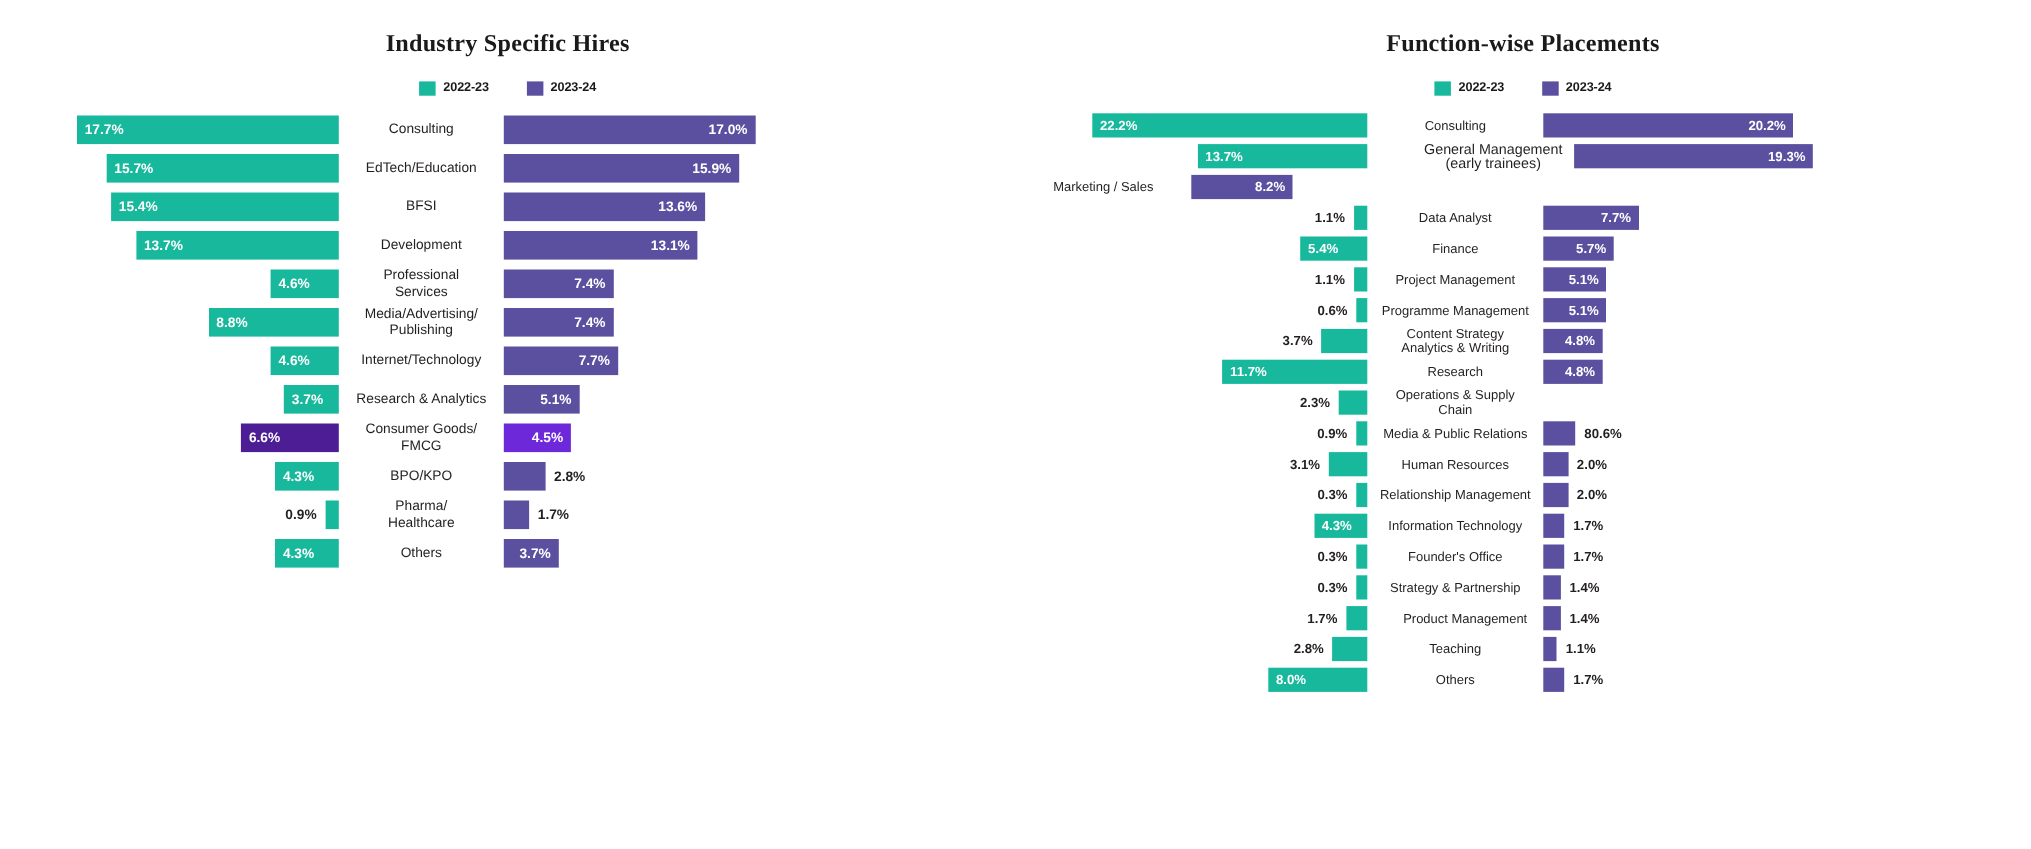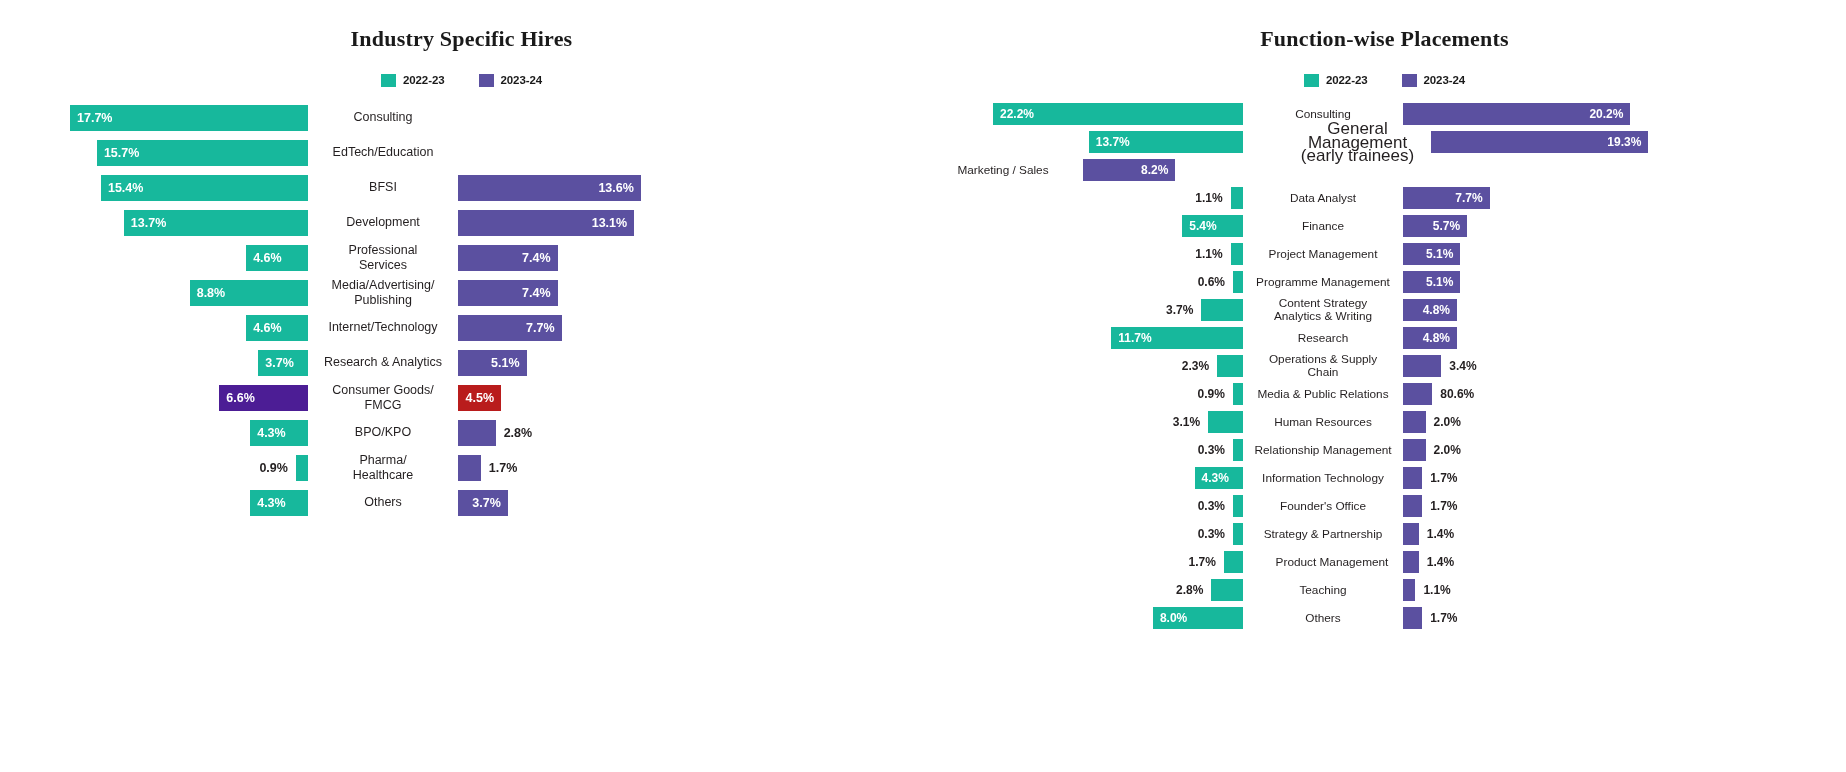--- a/index.html
+++ b/index.html
@@ -141,28 +141,38 @@
       </div>
     </div>
     <div class="rows" id="rows-0">
         <div class="row" style="height: 35px;">
           <div class="side side-left" style="width: 308px;">
             <div class="bar bar-left" style="width: 238px; height: 26px; background: rgb(23, 184, 156);">
               <span class="bar-value" style="font-size: 12.5px;">17.7%</span>
             </div>
           </div>
           <div class="cat-label" style="width: 150px; font-size: 12.5px; line-height: 15px;">Consulting</div>
+          <div class="side side-right" style="width: 308px;">
+            <div class="bar bar-right" style="width: 228.588px; height: 26px; background: rgb(91, 80, 160);">
+              <span class="bar-value" style="font-size: 12.5px;">17.0%</span>
+            </div>
+          </div>
         </div>
         <div class="row" style="height: 35px;">
           <div class="side side-left" style="width: 308px;">
             <div class="bar bar-left" style="width: 211.107px; height: 26px; background: rgb(23, 184, 156);">
               <span class="bar-value" style="font-size: 12.5px;">15.7%</span>
             </div>
           </div>
           <div class="cat-label" style="width: 150px; font-size: 12.5px; line-height: 15px;">EdTech/Education</div>
+          <div class="side side-right" style="width: 308px;">
+            <div class="bar bar-right" style="width: 213.797px; height: 26px; background: rgb(91, 80, 160);">
+              <span class="bar-value" style="font-size: 12.5px;">15.9%</span>
+            </div>
+          </div>
         </div>
         <div class="row" style="height: 35px;">
           <div class="side side-left" style="width: 308px;">
             <div class="bar bar-left" style="width: 207.073px; height: 26px; background: rgb(23, 184, 156);">
               <span class="bar-value" style="font-size: 12.5px;">15.4%</span>
             </div>
           </div>
           <div class="cat-label" style="width: 150px; font-size: 12.5px; line-height: 15px;">BFSI</div>
           <div class="side side-right" style="width: 308px;">
             <div class="bar bar-right" style="width: 182.87px; height: 26px; background: rgb(91, 80, 160);">
@@ -236,21 +246,21 @@
           </div>
         </div>
         <div class="row" style="height: 35px;">
           <div class="side side-left" style="width: 308px;">
             <div class="bar bar-left" style="width: 88.7458px; height: 26px; background: #4c1d95;">
               <span class="bar-value" style="font-size: 12.5px;">6.6%</span>
             </div>
           </div>
           <div class="cat-label" style="width: 150px; font-size: 12.5px; line-height: 15px;">Consumer Goods/<br>FMCG</div>
           <div class="side side-right" style="width: 308px;">
-            <div class="bar bar-right" style="width: 43px; height: 26px; background: #b91c1c;">
+            <div class="bar bar-right" style="width: 61px; height: 26px; background: #6d28d9;">
               <span class="bar-value" style="font-size: 12.5px;">4.5%</span>
             </div>
           </div>
         </div>
         <div class="row" style="height: 35px;">
           <div class="side side-left" style="width: 308px;">
             <div class="bar bar-left" style="width: 57.8192px; height: 26px; background: rgb(23, 184, 156);">
               <span class="bar-value" style="font-size: 12.5px;">4.3%</span>
             </div>
           </div>
@@ -312,21 +322,21 @@
               <span class="bar-value" style="font-size: 12px;">20.2%</span>
             </div>
           </div>
         </div>
         <div class="row" style="height: 28px;">
           <div class="side side-left" style="width: 320px;">
             <div class="bar bar-left" style="width: 154.279px; height: 22px; background: rgb(23, 184, 156);">
               <span class="bar-value" style="font-size: 12px;">13.7%</span>
             </div>
           </div>
-          <div class="cat-label" style="width: 188px; font-size: 17px; line-height: 13.5px; padding-left: 47px;">General Management<br>(early trainees)</div>
+          <div class="cat-label" style="width: 188px; font-size: 13px; line-height: 13.5px; padding-left: 47px;">General Management<br>(early trainees)</div>
           <div class="side side-right" style="width: 320px;">
             <div class="bar bar-right" style="width: 217.342px; height: 22px; background: rgb(91, 80, 160);">
               <span class="bar-value" style="font-size: 12px;">19.3%</span>
             </div>
           </div>
         </div>
         <div class="row" style="height: 28px;">
           <div class="cat-label" style="width: 160px; font-size: 11.8px; line-height: 13.5px;">Marketing / Sales</div>
           <div class="side side-right" style="width: 320px;">
             <div class="bar bar-right" style="width: 92.3423px; height: 22px; background: rgb(91, 80, 160);">
@@ -407,24 +417,20 @@
               <span class="bar-value" style="font-size: 12px;">4.8%</span>
             </div>
           </div>
         </div>
         <div class="row" style="height: 28px;">
           <div class="side side-left" style="width: 320px;">
             <span class="value-outside left" style="font-size: 12px;">2.3%</span>
             <div class="bar bar-left" style="width: 25.9009px; height: 22px; background: rgb(23, 184, 156);"></div>
           </div>
           <div class="cat-label" style="width: 160px; font-size: 11.8px; line-height: 13.5px;">Operations &amp; Supply<br>Chain</div>
-          <div class="side side-right" style="width: 320px;">
-            <div class="bar bar-right" style="width: 38.2883px; height: 22px; background: rgb(91, 80, 160);"></div>
-            <span class="value-outside right" style="font-size: 12px;">3.4%</span>
-          </div>
         </div>
         <div class="row" style="height: 28px;">
           <div class="side side-left" style="width: 320px;">
             <span class="value-outside left" style="font-size: 12px;">0.9%</span>
             <div class="bar bar-left" style="width: 10.1351px; height: 22px; background: rgb(23, 184, 156);"></div>
           </div>
           <div class="cat-label" style="width: 160px; font-size: 11.8px; line-height: 13.5px;">Media &amp; Public Relations</div>
           <div class="side side-right" style="width: 320px;">
             <div class="bar bar-right" style="width: 29.2793px; height: 22px; background: rgb(91, 80, 160);"></div>
             <span class="value-outside right" style="font-size: 12px;">80.6%</span>

